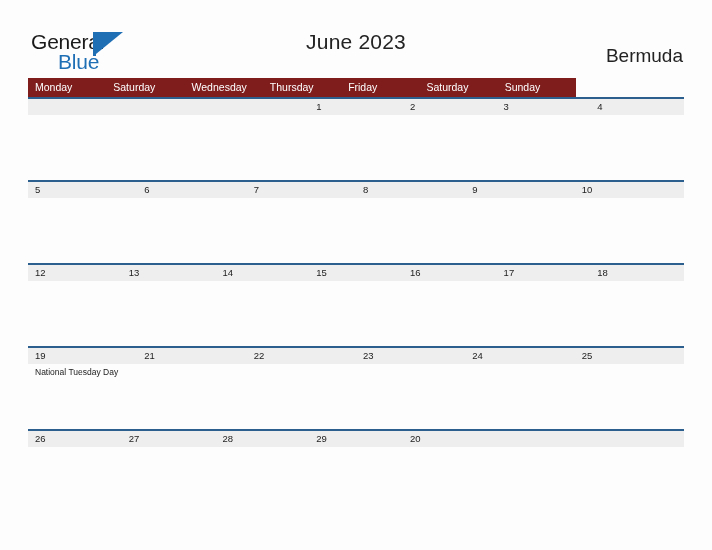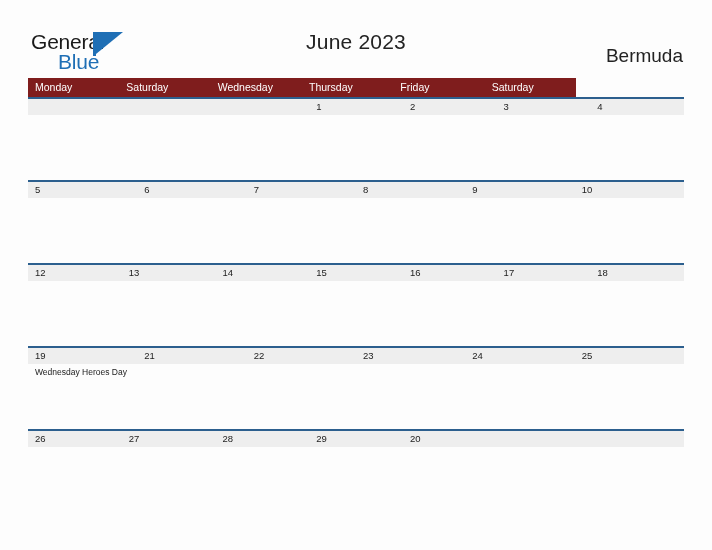--- a/index.html
+++ b/index.html
@@ -202,20 +202,21 @@
 
   <div class="calendar">
 
     <div class="weekdays">
       <div class="weekday">Monday</div>
       <div class="weekday">Saturday</div>
       <div class="weekday">Wednesday</div>
       <div class="weekday">Thursday</div>
       <div class="weekday">Friday</div>
       <div class="weekday">Saturday</div>
+      <div class="weekday">Sunday</div>
     </div>
 
     <div class="week">
       <div class="week-days">
         <div class="day">
           <span class="stripe"></span>
           <span class="day-num"></span>
         </div>
         <div class="day">
           <span class="stripe"></span>
@@ -304,21 +305,21 @@
           <span class="day-num">18</span>
         </div>
       </div>
     </div>
 
     <div class="week">
       <div class="week-days">
         <div class="day">
           <span class="stripe"></span>
           <span class="day-num">19</span>
-          <span class="day-event">Wednesday Heroes Day</span>
+          <span class="day-event">National Tuesday Day</span>
         </div>
         <div class="day">
           <span class="stripe"></span>
           <span class="day-num">21</span>
         </div>
         <div class="day">
           <span class="stripe"></span>
           <span class="day-num">22</span>
         </div>
         <div class="day">

